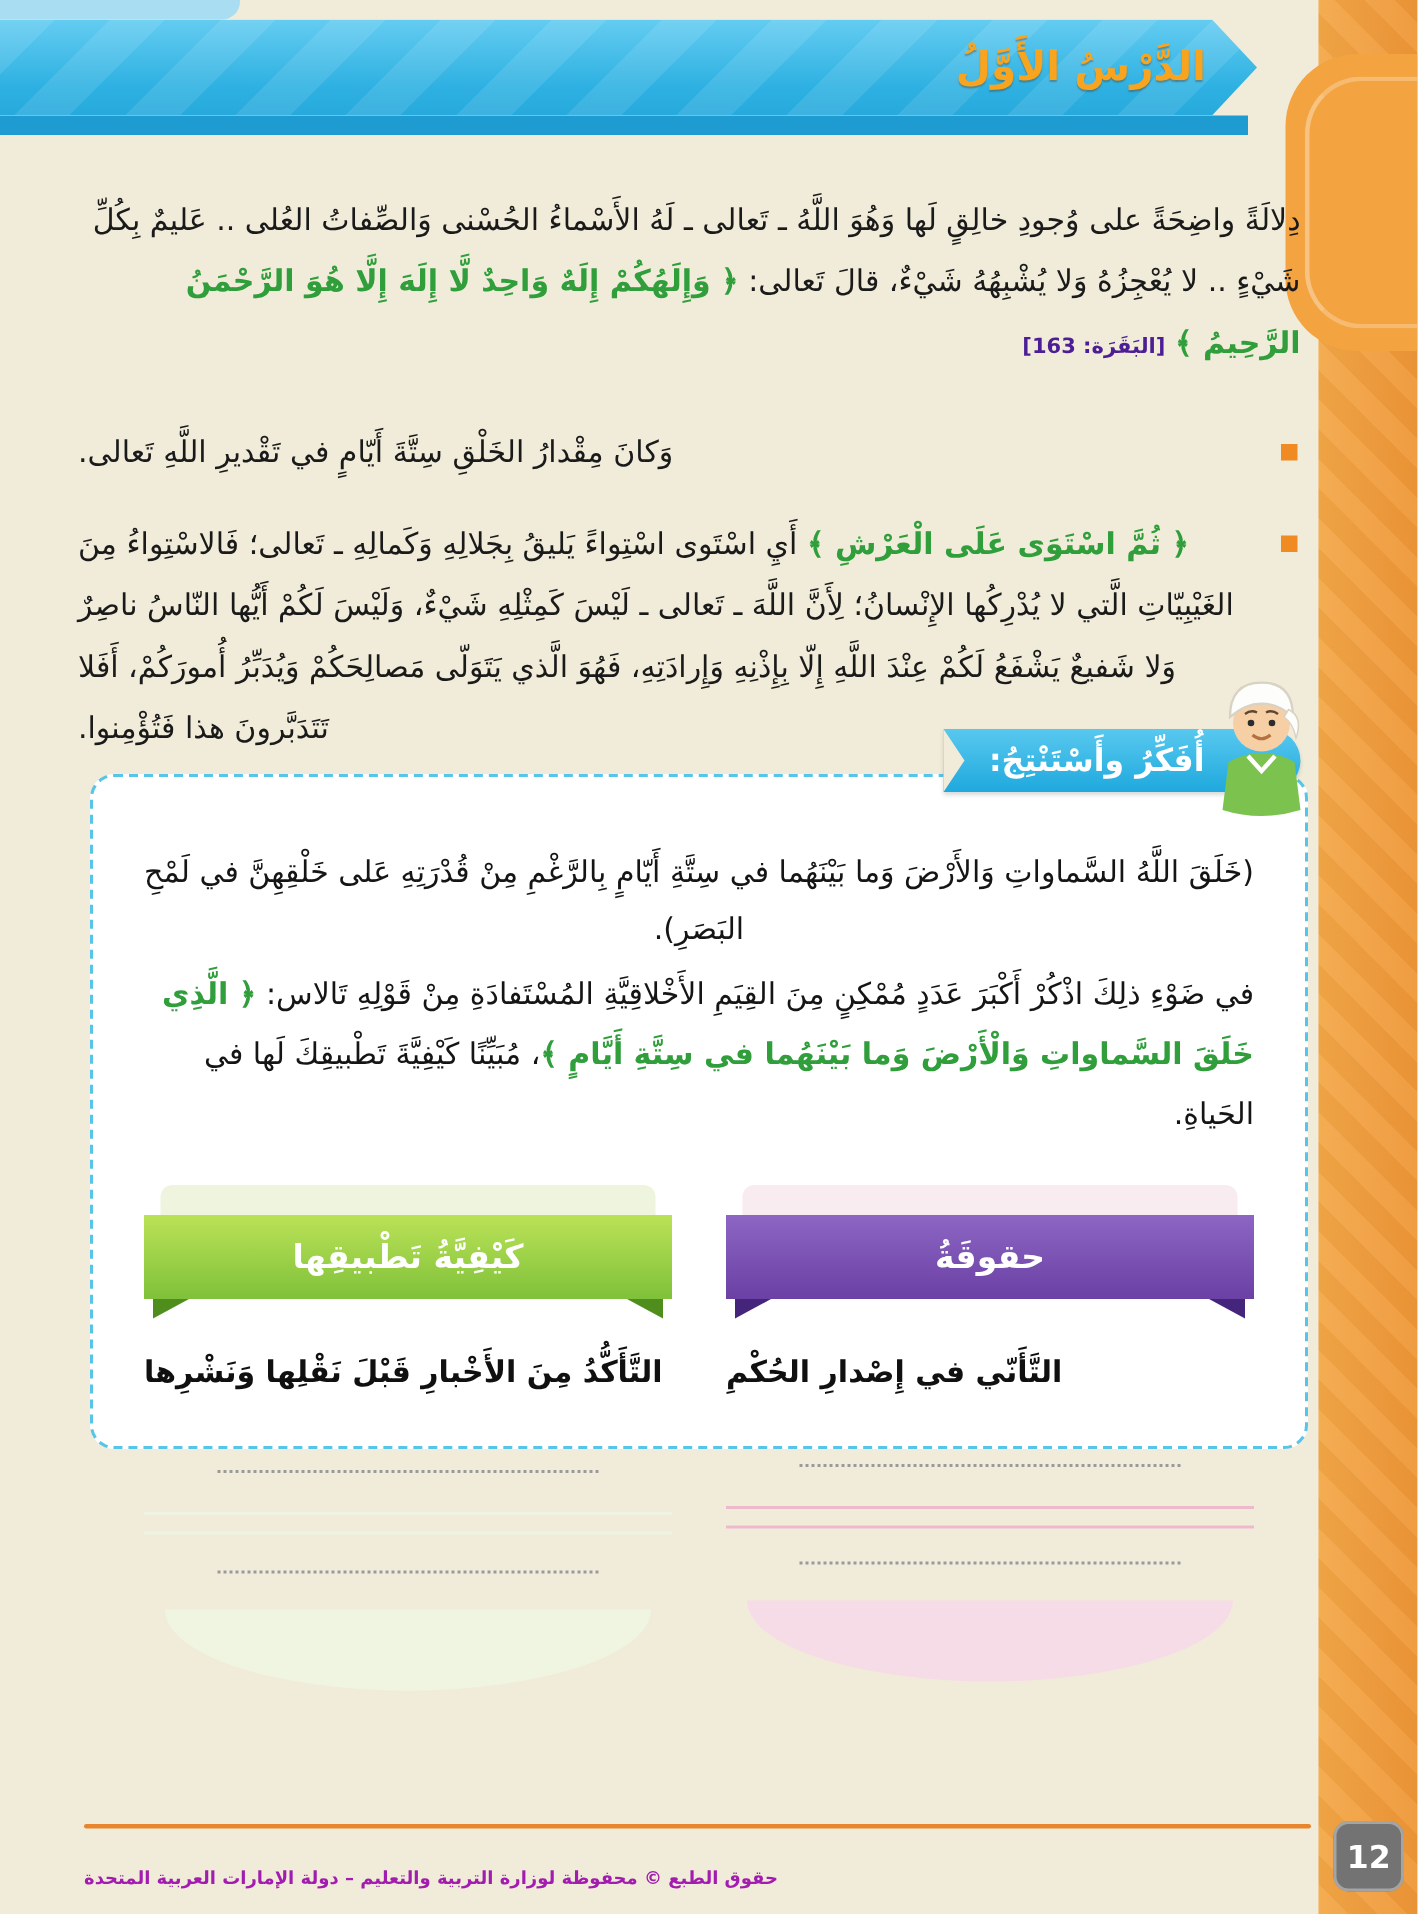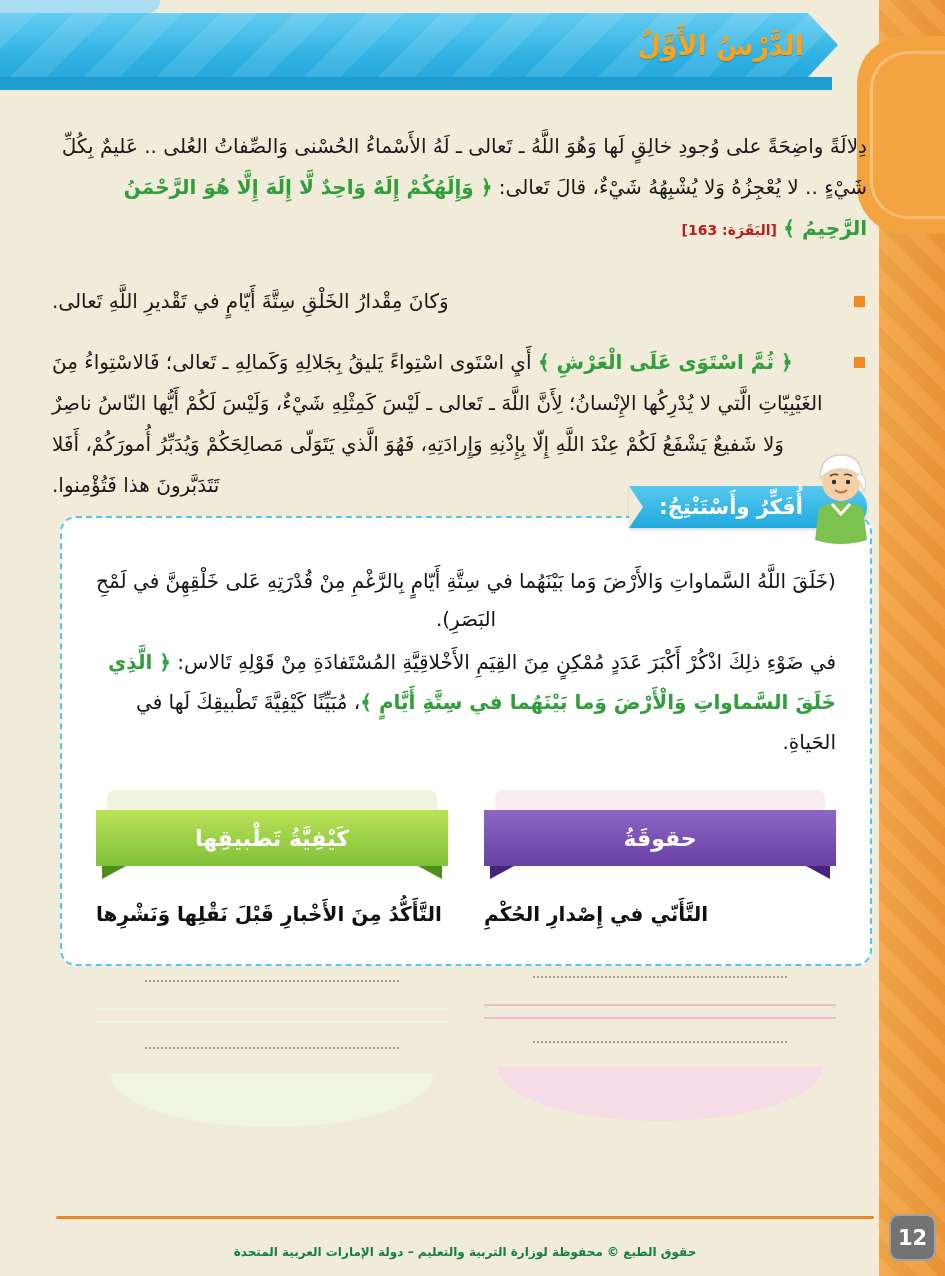--- a/index.html
+++ b/index.html
@@ -58,21 +58,21 @@
     background:#1e9bd0;
   }
 
   
   .content {
     position:absolute; top:126px; right:78px; left:52px;
     direction:rtl; color:#1a1a1a;
   }
   .intro { font-size:20px; line-height:2.05; text-align:right; }
   .verse { color:#2f9e3b; font-weight:bold; }
-  .verse-ref { color:#b91c1c; font-size:14px; font-weight:bold; }
+  .verse-ref { color:#4c1d95; font-size:14px; font-weight:bold; }
 
   .bullets { list-style:none; margin-top:32px; }
   .bullets li {
     position:relative; padding-right:30px; font-size:20px;
     line-height:2.05; margin-bottom:20px; text-align:left;
   }
   .bullets li::before {
     content:''; position:absolute; right:2px; top:15px;
     width:11px; height:11px; background:#ef8b22;
   }
@@ -137,22 +137,22 @@
   .value .col-arc { background:#f6dce6; }
   .application .col-arc { background:#f0f5e2; }
 
   
   .footer-line {
     position:absolute; bottom:57px; left:56px; width:818px; height:3px;
     background:#e8862d; border-radius:2px;
   }
   .footer-text {
     position:absolute; bottom:17px; left:56px; width:818px;
-    text-align:center; direction:rtl;
-    font-size:12px; font-weight:bold; color:#15803d;
+    text-align:left; direction:rtl;
+    font-size:12px; font-weight:bold; color:#a21caf;
   }
   .page-badge {
     position:absolute; right:9px; bottom:15px; width:47px; height:47px;
     background:#737373; border-radius:10px;
     display:flex; align-items:center; justify-content:center;
     color:#fff; font-size:21px; font-weight:bold;
     box-shadow:inset 0 0 0 2px rgba(255,255,255,.35);
   }
 </style>
 </head>

